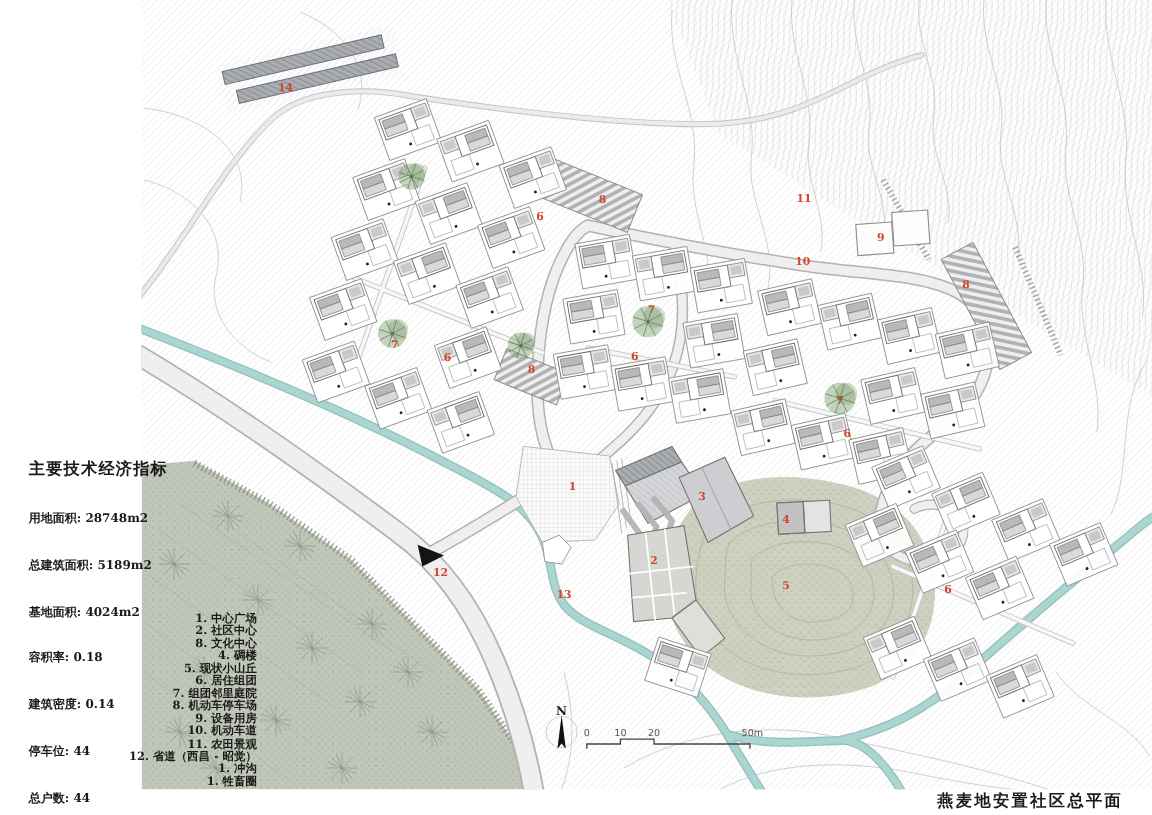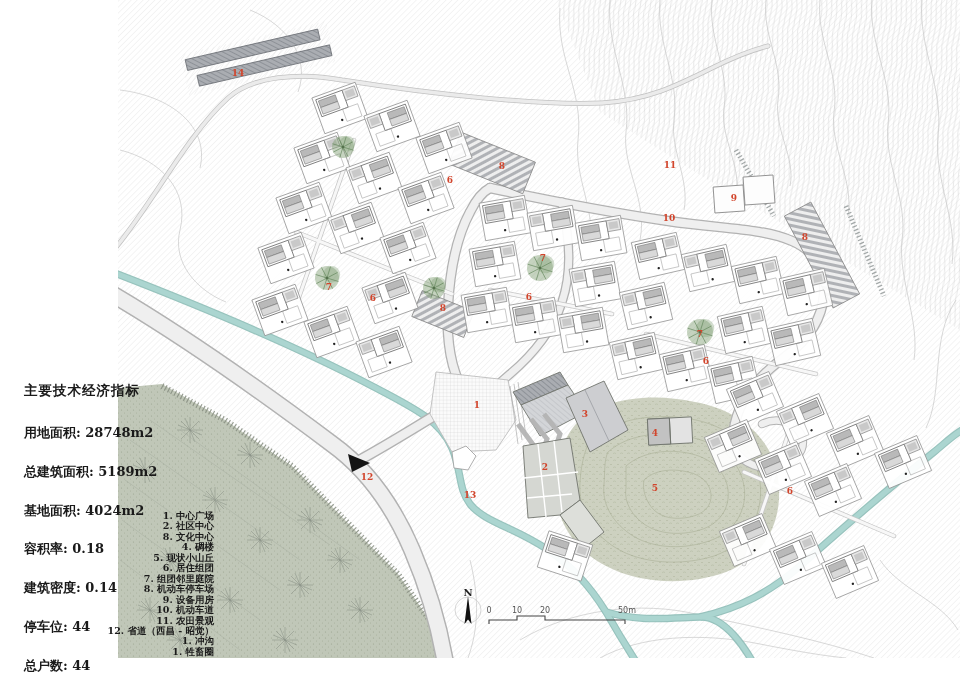--- a/index.html
+++ b/index.html
@@ -1,21 +1,21 @@
 <!DOCTYPE html>
 <html><head>
 <meta charset="utf-8">
 <style>
   html,body{margin:0;padding:0;background:#ffffff;}
   .stage{position:relative;width:960px;height:679px;background:#ffffff;overflow:hidden;
          font-family:"DejaVu Serif","Liberation Serif",serif;color:#1a1a1a;}
   svg{position:absolute;left:0;top:0;}
   .infoblock{position:absolute;left:24px;top:382px;width:180px;}
   .info-title{font-size:13.5px;font-weight:700;letter-spacing:1px;margin-bottom:24px;}
-  .info-line{font-size:13px;font-weight:700;line-height:10.8px;white-space:nowrap;margin-top:28px;}
+  .info-line{font-size:10px;font-weight:700;line-height:10.8px;white-space:nowrap;margin-top:28px;}
   .legendblock{position:absolute;left:24px;top:511px;width:190px;}
   .legend-line{font-size:9.5px;font-weight:700;line-height:10.45px;white-space:nowrap;text-align:right;}
   .maintitle{position:absolute;left:0;top:659px;width:936px;text-align:right;
              font-size:13.5px;font-weight:700;letter-spacing:2px;}
 </style>
 </head>
 <body>
 
 <div class="stage">
 
@@ -822,13 +822,14 @@
       <div class="legend-line">7. 组团邻里庭院</div>
       <div class="legend-line">8. 机动车停车场</div>
       <div class="legend-line">9. 设备用房</div>
       <div class="legend-line">10. 机动车道</div>
       <div class="legend-line">11. 农田景观</div>
       <div class="legend-line">12. 省道（西昌 - 昭觉）</div>
       <div class="legend-line">1. 冲沟</div>
       <div class="legend-line">1. 牲畜圈</div>
     </div>
 
+  <div class="maintitle">燕麦地安置社区总平面</div>
 </div>
 
 </body></html>

